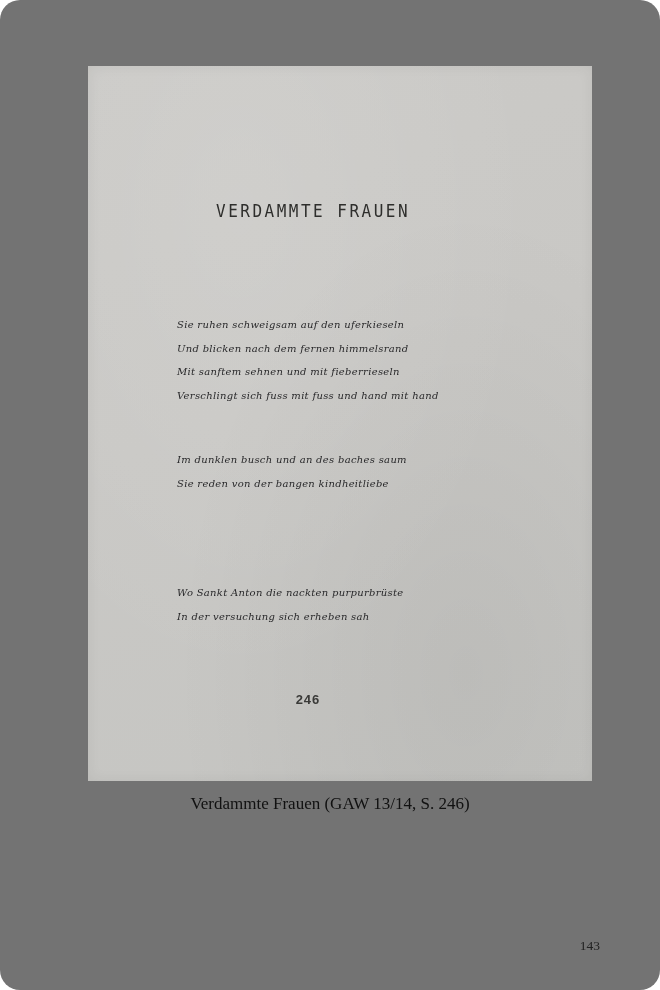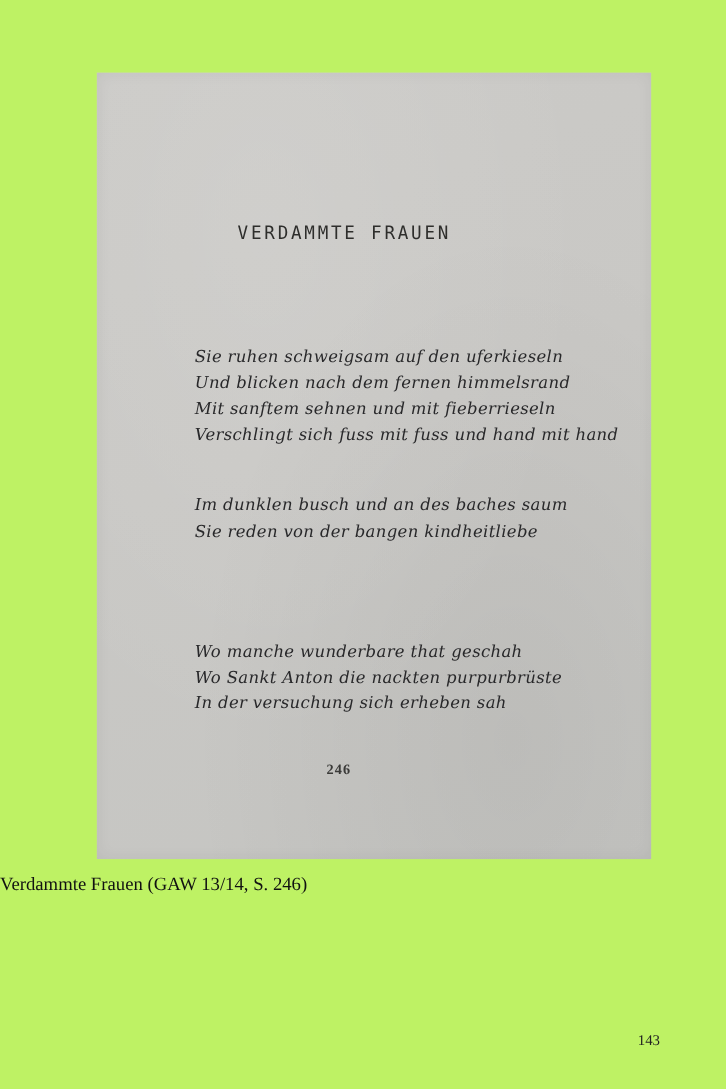--- a/index.html
+++ b/index.html
@@ -7,22 +7,23 @@
     padding: 0;
     background: #ffffff;
     width: 660px;
     height: 990px;
     font-family: "Liberation Serif", serif;
   }
   .page {
     position: relative;
     width: 660px;
     height: 990px;
-    background: #bef264;
+    background: #737373;
     overflow: hidden;
+    border-radius: 20px;
   }
   
   .facsimile {
     position: absolute;
     left: 88px;
     top: 66px;
     width: 504px;
     height: 715px;
     margin: 0;
     background:
@@ -44,45 +45,46 @@
   }
   .stanza {
     position: absolute;
     left: 89px;
     width: 400px;
     color: #28282a;
   }
   .stanza .line {
     font-family: "DejaVu Serif", serif;
     font-style: italic;
-    font-size: 15px;
+    font-size: 10px;
     line-height: 23.5px;
     white-space: nowrap;
     letter-spacing: 0.3px;
   }
   .stanza-1 { top: 247px; }
   .stanza-2 { top: 382px; }
   .stanza-3 { top: 515px; }
   .scan-page-num {
     position: absolute;
     top: 626px;
     left: 190px;
     width: 60px;
     text-align: center;
-    font-family: Liberation Serif, serif;
+    font-family: Liberation Sans, sans-serif;
     font-size: 13px;
     font-weight: bold;
     letter-spacing: 1px;
     color: #3a3a38;
   }
   .caption {
     position: absolute;
     top: 794px;
     left: 0;
     width: 660px;
+    text-align: center;
     font-family: "Liberation Serif", serif;
     font-size: 17px;
     color: #111111;
   }
   .folio {
     position: absolute;
     top: 923px;
     right: 60px;
     font-family: "Liberation Serif", serif;
     font-size: 13.5px;
@@ -105,21 +107,20 @@
       <div class="line">Mit sanftem sehnen und mit fieberrieseln</div>
       <div class="line">Verschlingt sich fuss mit fuss und hand mit hand</div>
     </div>
 
     <div class="stanza stanza-2">
       <div class="line">Im dunklen busch und an des baches saum</div>
       <div class="line">Sie reden von der bangen kindheitliebe</div>
     </div>
 
     <div class="stanza stanza-3">
-      <div class="line">Wo manche wunderbare that geschah</div>
       <div class="line">Wo Sankt Anton die nackten purpurbrüste</div>
       <div class="line">In der versuchung sich erheben sah</div>
     </div>
 
     <div class="scan-page-num">246</div>
 
   </figure>
 
   <div class="caption">Verdammte Frauen (GAW 13/14, S. 246)</div>
 

